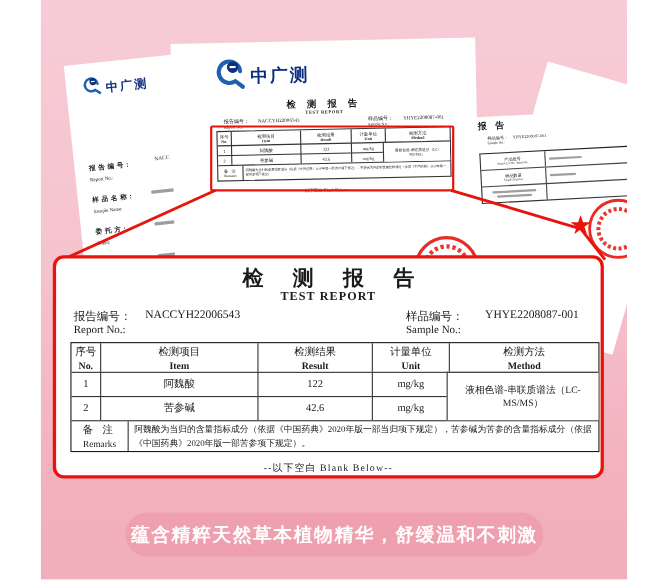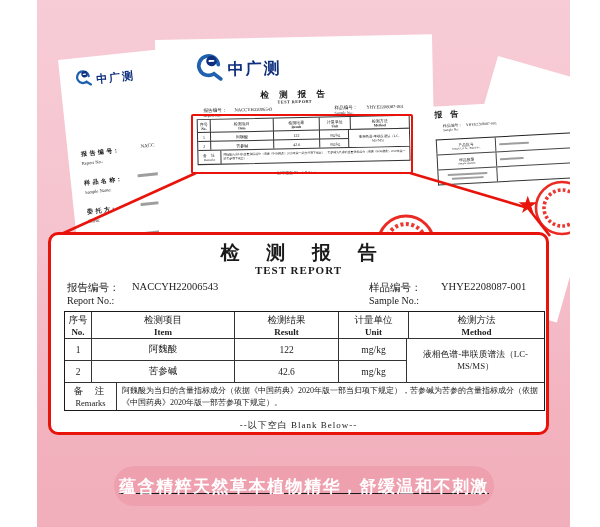--- a/index.html
+++ b/index.html
@@ -103,39 +103,39 @@
     text-align:center;padding:1px 2px;}
   .rt-cell:first-child{border-left:none;}
   .rt-head .rt-cell{height:26px;}
   .rt-row .rt-cell{height:22px;border-top:1px solid #333;}
   .rt-en{font-size:9px;font-weight:bold;}
   .rt-body{position:relative;}
   .rt-method{position:absolute;right:0;top:0;width:138px;height:44px;border-left:1px solid #333;border-top:1px solid #333;
     display:flex;align-items:center;justify-content:center;text-align:center;font-size:8.8px;padding:0 3px;background:#fff;}
   .rt-remarks{display:grid;grid-template-columns:51px 1fr;border-top:1px solid #333;}
   .rt-rem-label{border-left:none;display:flex;flex-direction:column;align-items:center;justify-content:center;padding:2px;}
-  .rt-rem-label .cn{font-size:9.5px;letter-spacing:3px;font-family:Liberation Mono, monospace;}
+  .rt-rem-label .cn{font-size:9.5px;letter-spacing:3px;}
   .rt-rem-label .en{font-size:8.5px;}
   .rt-rem-text{border-left:1px solid #333;font-size:8px;line-height:1.45;padding:2px 5px;display:flex;align-items:center;}
 
   
   .mini .rpt-table{left:40px;top:80px;width:213px;border:1px solid #333;font-size:4px;}
   .mini .rt-head,.mini .rt-row{grid-template-columns:12px 63px 46px 31px 1fr;}
   .mini .rt-head .rt-cell{height:12px;}
   .mini .rt-row .rt-cell{height:9px;}
   .mini .rt-en{font-size:3.6px;}
   .mini .rt-method{width:61px;height:18px;font-size:3.4px;}
   .mini .rt-remarks{grid-template-columns:22px 1fr;}
   .mini .rt-rem-label .cn{font-size:3.8px;letter-spacing:1px;}
   .mini .rt-rem-label .en{font-size:3.2px;}
   .mini .rt-rem-text{font-size:2.9px;line-height:1.35;padding:1px 2px;max-height:15px;overflow:hidden;}
 
   
   .banner-pill{position:absolute;left:114px;top:466px;width:380px;height:40px;border-radius:21px;
-    background:#efa0af;z-index:15;display:flex;align-items:center;justify-content:center;text-decoration:underline;}
+    background:#efa0af;z-index:15;display:flex;align-items:center;justify-content:center;}
   .banner-pill span{color:#fff;font-size:17px;font-weight:bold;letter-spacing:1.5px;
     font-family:"Liberation Sans","DejaVu Sans",sans-serif;}
 </style>
 </head>
 <body>
 
 <div class="stage">
 
   <div class="pink-bg"></div>
 

